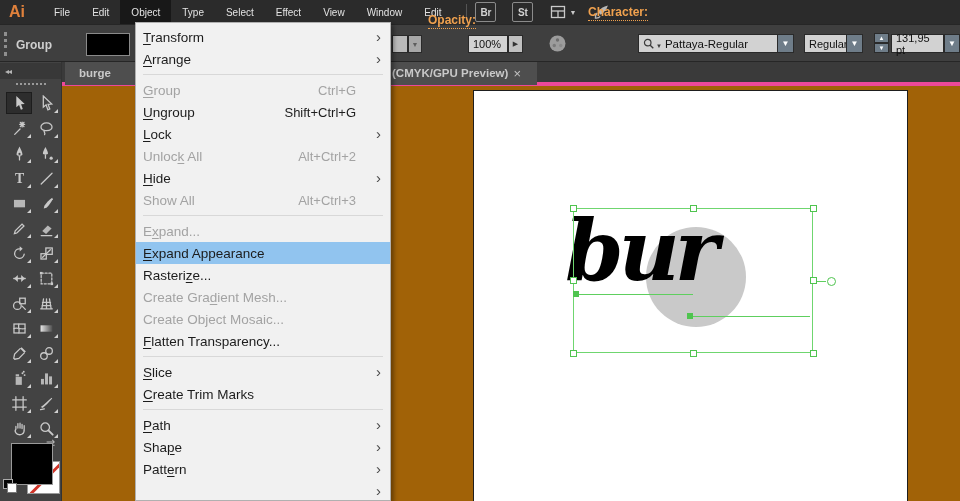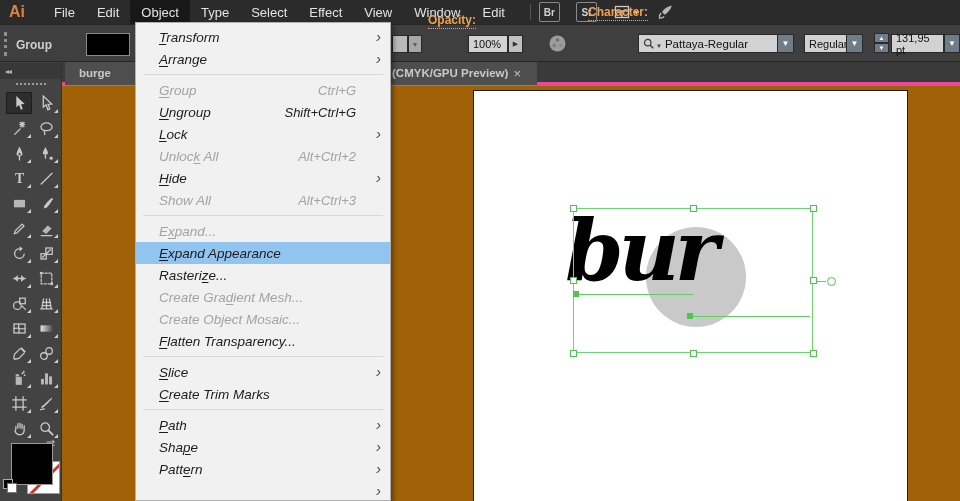--- a/index.html
+++ b/index.html
@@ -3,21 +3,21 @@
 <meta charset="utf-8">
 <style>
   html,body{margin:0;padding:0;background:#222;}
   #app{position:relative;width:960px;height:501px;overflow:hidden;
        font-family:"Liberation Sans",sans-serif;-webkit-font-smoothing:antialiased;user-select:none;}
   .abs{position:absolute;}
 
   
   #menubar{left:0;top:0;width:960px;height:24px;background:#2b2b2b;display:flex;align-items:center;}
   #ai-logo{color:#e0813c;font-weight:bold;font-size:16px;padding:0 10px 0 9px;letter-spacing:0;}
-  .mb-item{color:#e3e3e3;font-size:13px;padding:0 11px;height:24px;display:flex;align-items:center;cursor:default;}
+  .mb-item{color:#e3e3e3;font-size:10px;padding:0 11px;height:24px;display:flex;align-items:center;cursor:default;}
   .mb-item.pressed{background:#181818;}
   #mb-sep{width:1px;height:16px;background:#555;margin:0 8px 0 14px;}
   .mb-btn{width:19px;height:18px;border:1px solid #8b8b8b;border-radius:2px;color:#d2d2d2;
           font-size:10px;font-weight:bold;display:flex;align-items:center;justify-content:center;margin-right:16px;}
   .mb-ic{display:flex;align-items:center;margin-right:16px;color:#c9c9c9;}
 
   
   #controlbar{left:0;top:24px;width:960px;height:38px;background:#3f3f3f;border-top:1px solid #262626;border-bottom:1px solid #262626;box-sizing:border-box;}
   #cb-grip{left:4px;top:31px;width:5px;height:24px;border-left:3px dotted #8f8f8f;}
   .cb-label{color:#cfcfcf;font-size:12px;font-weight:bold;}
@@ -57,21 +57,21 @@
   #sel-box{left:511px;top:122px;width:240px;height:145px;border:1px solid #6fd66f;box-sizing:border-box;}
   .handle{position:absolute;width:7px;height:7px;background:#fff;border:1px solid #4fc44f;box-sizing:border-box;}
   .anchor{position:absolute;width:6px;height:6px;background:#4fc44f;}
   .baseline{position:absolute;height:1px;background:#5ecf5e;}
   #rot-line{left:752px;top:195px;width:12px;height:1px;background:#5ecf5e;}
   #rot-handle{left:765px;top:191px;width:9px;height:9px;border:1px solid #4fc44f;border-radius:50%;background:#fff;box-sizing:border-box;}
 
   
   #objmenu{left:135px;top:22px;width:256px;height:479px;background:#f1f1f1;border:1px solid #b0b0b0;
            box-sizing:border-box;box-shadow:3px 3px 4px rgba(0,0,0,.35);padding-top:3px;overflow:hidden;z-index:50;}
-  .menu-item{height:22px;display:flex;align-items:center;padding:0 10px 0 23px;font-size:13.5px;color:#1c1c1c;cursor:default;position:relative;font-style:italic;}
+  .menu-item{height:22px;display:flex;align-items:center;padding:0 10px 0 7px;font-size:13.5px;color:#1c1c1c;cursor:default;position:relative;}
   .menu-item.disabled{color:#a3a3a3;}
   .menu-item.hl{background:#91c4ef;}
   .menu-item .lbl{flex:1;white-space:nowrap;}
   .menu-item .sc{font-size:13px;margin-right:24px;}
   .menu-item .arrow{position:absolute;right:9px;top:2px;font-size:15px;color:#4a4a4a;}
   .menu-sep{height:1px;background:#d8d8d8;margin:4px 7px;}
   .menu-item u{text-decoration:underline;text-underline-offset:2px;}
 </style>
 </head>
 <body>

